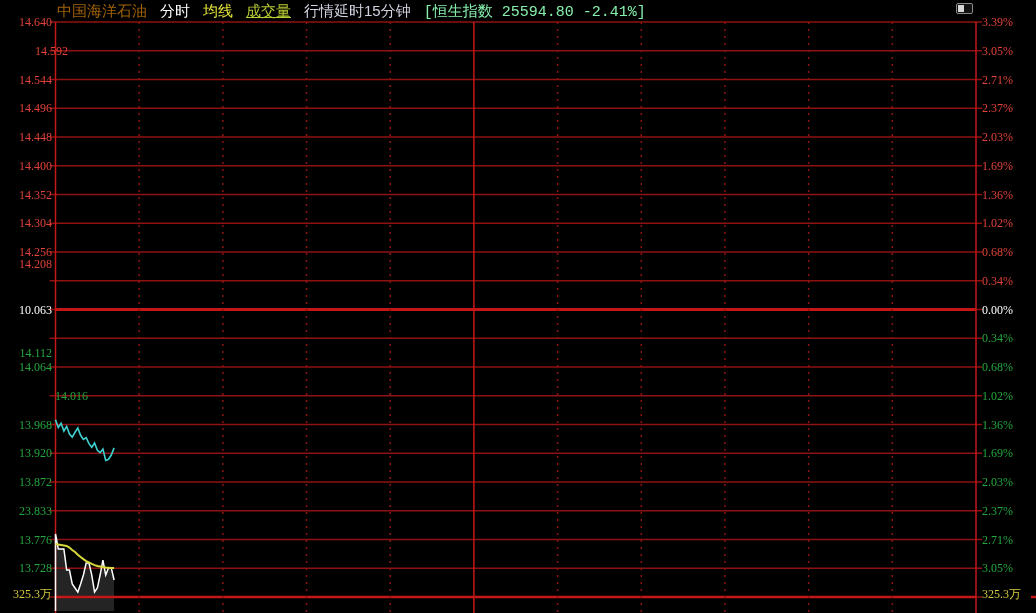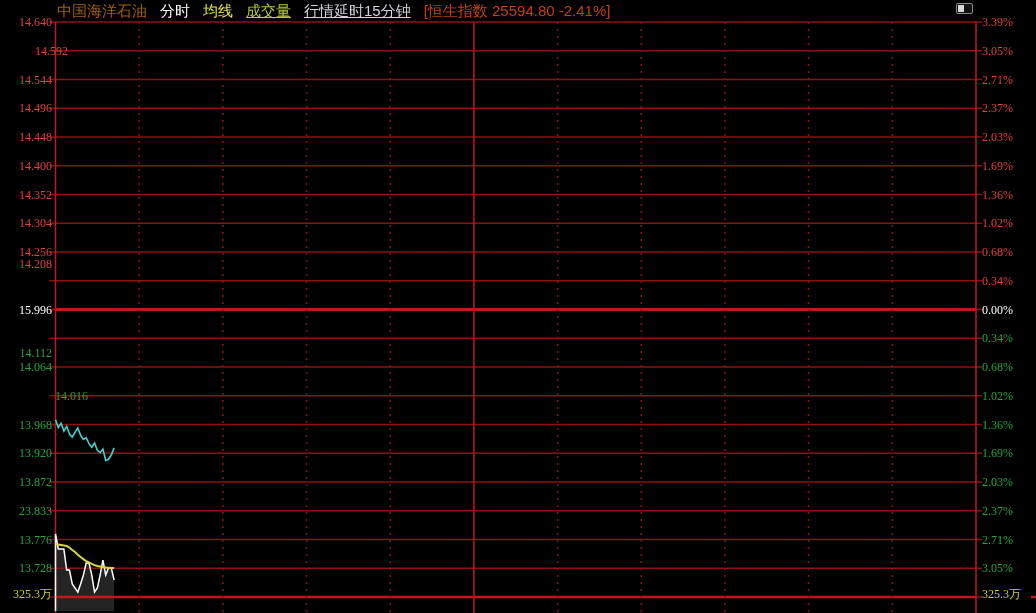--- a/index.html
+++ b/index.html
@@ -4,22 +4,22 @@
 <style>
   html,body{margin:0;padding:0;background:#000;}
   .screen{position:relative;width:1036px;height:613px;background:#000;overflow:hidden;
           font-family:"Liberation Sans","DejaVu Sans",sans-serif;}
   .header{position:absolute;left:57px;top:2px;height:18px;display:flex;align-items:center;
           gap:13px;font-size:15px;white-space:nowrap;}
   .header .name{color:#a16207;}
   .header .tab-time{color:#ffffff;}
   .header .tab-ma{color:#e6e63c;}
   .header .tab-vol{color:#b9cc33;text-decoration:underline;}
-  .header .delay{color:#d2d2e0;text-decoration:underline;}
-  .header .index{color:#c2410c;}
+  .header .delay{color:#d2d2e0;}
+  .header .index{color:#86efac;font-family:Liberation Mono, monospace;}
   .toggle-icon{position:absolute;right:63px;top:3px;width:15px;height:9px;border:1px solid #8a8a8a;
           border-radius:2px;background:#111;}
   .toggle-icon::before{content:"";position:absolute;left:1px;top:1px;width:6px;height:7px;background:#d8d8d8;}
   svg{position:absolute;left:0;top:0;}
   .axis-label{position:absolute;font-family:Liberation Serif, serif;
           font-size:12px;line-height:16px;transform:translateY(-50%);}
   .axis-left{right:984px;text-align:right;}
   .axis-right{left:982px;text-align:left;}
   .c-up{color:#e1423a;} .c-flat{color:#ffffff;} .c-down{color:#24a73e;} .c-vol{color:#d3c83e;}
 </style>
@@ -126,21 +126,21 @@
       <div class="axis-label axis-left c-up" style="top: 22px; left: 0px; width: 52px;">14.640</div>
       <div class="axis-label axis-left c-up" style="top: 50.75px; left: 16px; width: 52px;">14.592</div>
       <div class="axis-label axis-left c-up" style="top: 79.5px; left: 0px; width: 52px;">14.544</div>
       <div class="axis-label axis-left c-up" style="top: 108.25px; left: 0px; width: 52px;">14.496</div>
       <div class="axis-label axis-left c-up" style="top: 137px; left: 0px; width: 52px;">14.448</div>
       <div class="axis-label axis-left c-up" style="top: 165.75px; left: 0px; width: 52px;">14.400</div>
       <div class="axis-label axis-left c-up" style="top: 194.5px; left: 0px; width: 52px;">14.352</div>
       <div class="axis-label axis-left c-up" style="top: 223.25px; left: 0px; width: 52px;">14.304</div>
       <div class="axis-label axis-left c-up" style="top: 252px; left: 0px; width: 52px;">14.256</div>
       <div class="axis-label axis-left c-up" style="top: 264px; left: 0px; width: 52px;">14.208</div>
-      <div class="axis-label axis-left c-flat" style="top: 309.5px; left: 0px; width: 52px;">15.996</div>
+      <div class="axis-label axis-left c-flat" style="top: 309.5px; left: 0px; width: 52px;">10.063</div>
       <div class="axis-label axis-left c-down" style="top: 353px; left: 0px; width: 52px;">14.112</div>
       <div class="axis-label axis-left c-down" style="top: 367px; left: 0px; width: 52px;">14.064</div>
       <div class="axis-label axis-left c-down" style="top: 395.75px; left: 0px; width: 52px; padding-left: 36px;">14.016</div>
       <div class="axis-label axis-left c-down" style="top: 424.5px; left: 0px; width: 52px;">13.968</div>
       <div class="axis-label axis-left c-down" style="top: 453.25px; left: 0px; width: 52px;">13.920</div>
       <div class="axis-label axis-left c-down" style="top: 482px; left: 0px; width: 52px;">13.872</div>
       <div class="axis-label axis-left c-down" style="top: 510.75px; left: 0px; width: 52px;">23.833</div>
       <div class="axis-label axis-left c-down" style="top: 539.5px; left: 0px; width: 52px;">13.776</div>
       <div class="axis-label axis-left c-down" style="top: 568.25px; left: 0px; width: 52px;">13.728</div>
       <div class="axis-label axis-left c-vol" style="top: 594px; left: 0px; width: 52px;">325.3万</div>

